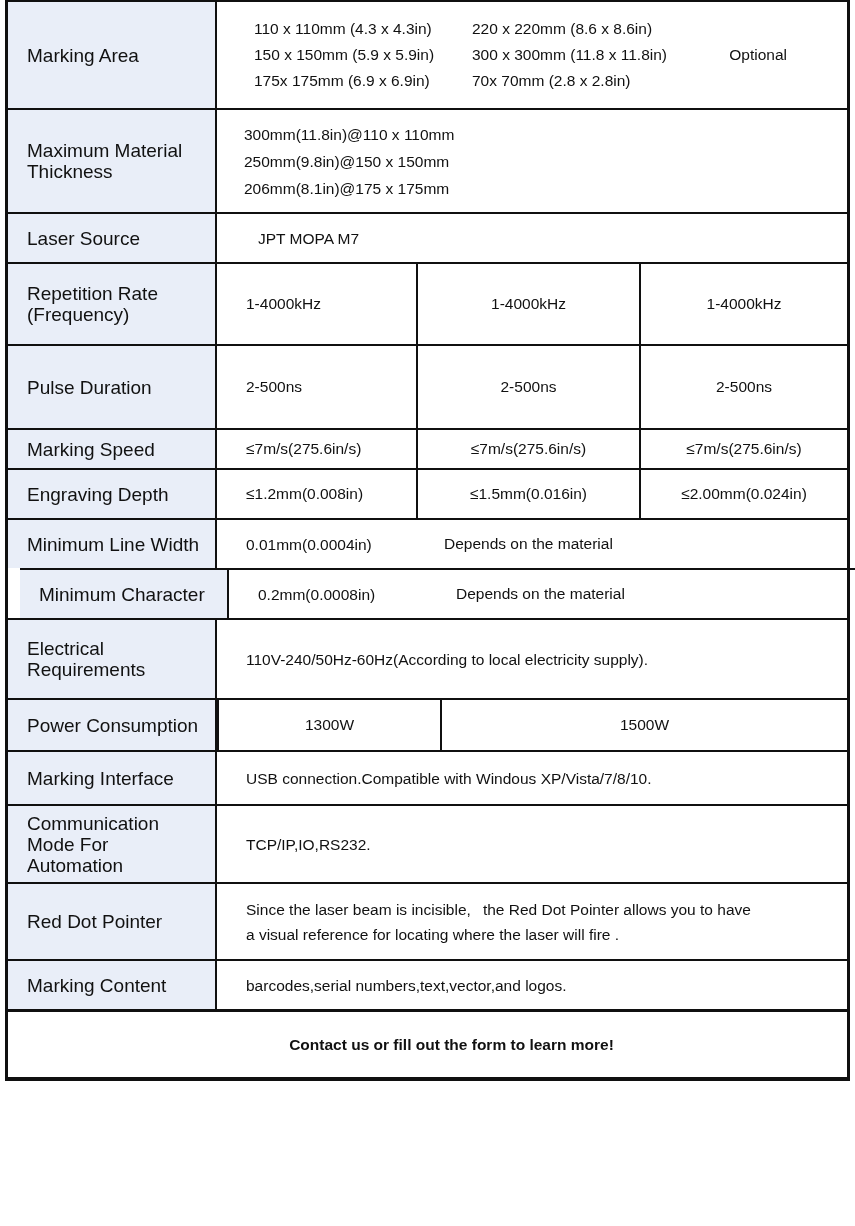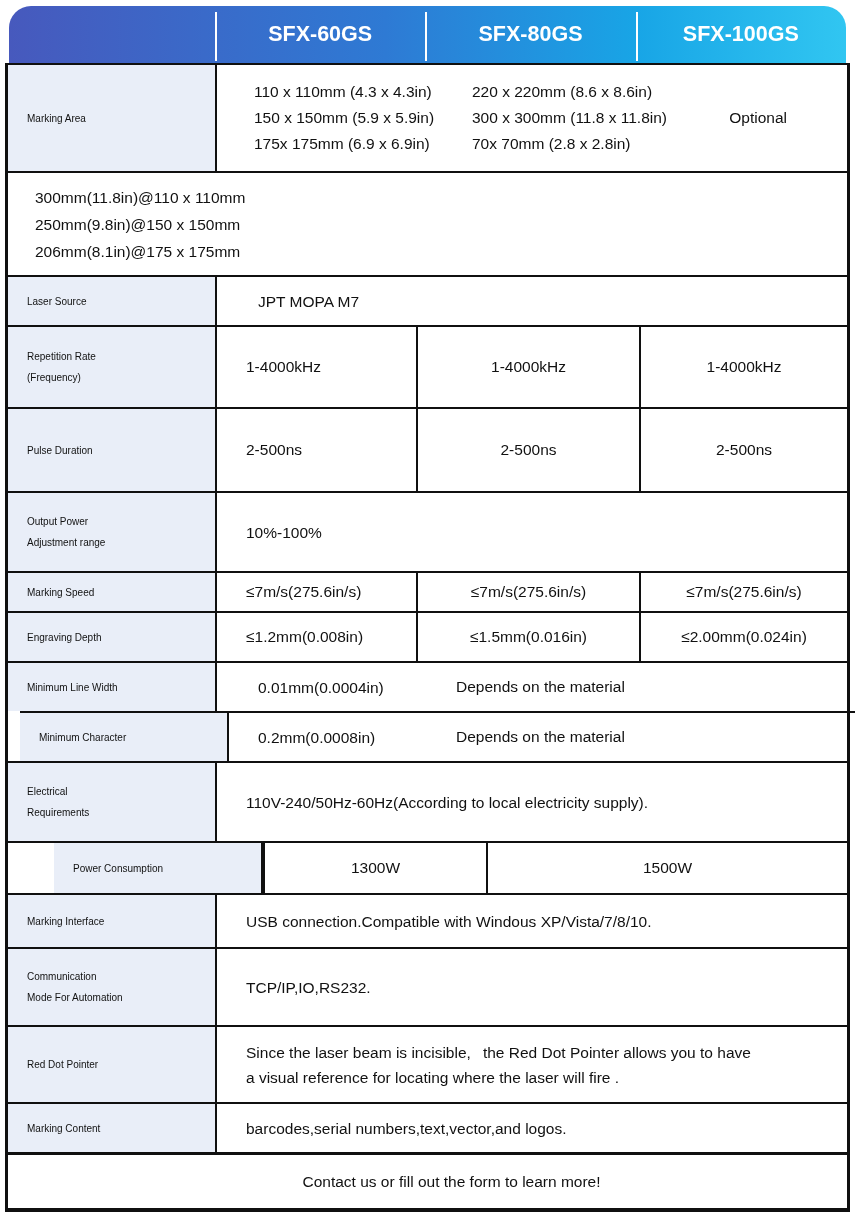--- a/index.html
+++ b/index.html
@@ -41,21 +41,21 @@
     background:#fff;
   }
   .row { display:flex; width:100%; }
   .row + .row, .footer { border-top:2px solid var(--border,#101010); }
   .label-cell {
     width:209px; flex:0 0 209px;
     background:var(--label_bg,#e9eef8);
     border-right:2px solid var(--border,#101010);
     display:flex; align-items:center;
     padding:2px 8px 2px 19px;
-    font-size:10px; line-height:21px;
+    font-size:19px; line-height:21px;
     white-space:pre-line;
   }
   .content { flex:1; display:flex; align-items:center; font-size:15.5px; }
 
   
   .content.cols { padding:0; }
   .vcol { display:flex; align-items:center; height:100%; }
   .vcol.c1 { width:199px; flex:0 0 199px; padding-left:29px; justify-content:flex-start; }
   .vcol.c2 { width:223px; flex:0 0 223px; border-left:2px solid var(--border,#101010); justify-content:center; }
   .vcol.c3 { flex:1; border-left:2px solid var(--border,#101010); justify-content:center; }
@@ -70,52 +70,48 @@
   .prelines { white-space:pre-line; line-height:27px; }
 
   
   .content.area { padding-left:21px; }
   .content.area .colA { width:218px; flex:0 0 218px; line-height:26px;margin-left:16px; }
   .content.area .colB { line-height:26px; }
   .area-note { margin-left:auto; margin-right:60px; }
 
   
   .footer {
-    height:56px; border-top-width:3px;
+    height:68px; border-top-width:3px;
     display:flex; align-items:center; justify-content:center;
-    font-weight:400; font-size:15.5px;padding-left:48px;
+    font-weight:700; font-size:15.5px;padding-left:48px;
   }
 </style>
 </head>
 <body>
 
 <div class="page">
 
-  <div class="header">
-    <div class="h-spacer"></div>
-    <div class="h-cell">SFX-60GS</div>
-    <div class="h-cell">SFX-80GS</div>
-    <div class="h-cell">SFX-100GS</div>
-  </div>
 
   <div class="table">
     <div id="rows">
         <div class="row" style="height: 106px;">
           <div class="label-cell">Marking Area</div>
           <div class="content area">
             <div class="prelines colA">110 x 110mm (4.3 x 4.3in)
 150 x 150mm (5.9 x 5.9in)
 175x 175mm (6.9 x 6.9in)</div>
             <div class="prelines colB">220 x 220mm (8.6 x 8.6in)
 300 x 300mm (11.8 x 11.8in)
 70x 70mm (2.8 x 2.8in)</div>
             <div class="area-note">Optional</div>
           </div>
         </div>
         <div class="row" style="height: 104px;">
+          <div class="label-cell">Maximum Material
+Thickness</div>
           <div class="content pad">
             <div class="prelines">300mm(11.8in)@110 x 110mm
 250mm(9.8in)@150 x 150mm
 206mm(8.1in)@175 x 175mm</div>
           </div>
         </div>
         <div class="row" style="height: 50px; gap: 12px;">
           <div class="label-cell">Laser Source</div>
           <div class="content">
             <div class="spanval">JPT MOPA M7</div>
@@ -131,65 +127,58 @@
           </div>
         </div>
         <div class="row" style="height: 84px;">
           <div class="label-cell">Pulse Duration</div>
           <div class="content cols">
             <div class="vcol c1">2-500ns</div>
             <div class="vcol c2">2-500ns</div>
             <div class="vcol c3">2-500ns</div>
           </div>
         </div>
-        <div class="row" style="height: 80px;">
-          <div class="label-cell">Output Power
-Adjustment range</div>
-          <div class="content">
-            <div class="spanval">10%-100%</div>
-          </div>
-        </div>
         <div class="row" style="height: 40px;">
           <div class="label-cell">Marking Speed</div>
           <div class="content cols">
             <div class="vcol c1">≤7m/s(275.6in/s)</div>
             <div class="vcol c2">≤7m/s(275.6in/s)</div>
             <div class="vcol c3">≤7m/s(275.6in/s)</div>
           </div>
         </div>
         <div class="row" style="height: 50px;">
           <div class="label-cell">Engraving Depth</div>
           <div class="content cols">
             <div class="vcol c1">≤1.2mm(0.008in)</div>
             <div class="vcol c2">≤1.5mm(0.016in)</div>
             <div class="vcol c3">≤2.00mm(0.024in)</div>
           </div>
         </div>
-        <div class="row" style="height: 50px; gap: 12px;">
+        <div class="row" style="height: 50px;">
           <div class="label-cell">Minimum Line Width</div>
           <div class="content">
             <div class="spanval fixw">0.01mm(0.0004in)</div>
             <div class="note">Depends on the material</div>
           </div>
         </div>
         <div class="row" style="height: 50px; margin-left: 12px;">
           <div class="label-cell">Minimum Character</div>
           <div class="content">
             <div class="spanval fixw">0.2mm(0.0008in)</div>
             <div class="note">Depends on the material</div>
           </div>
         </div>
         <div class="row" style="height: 80px;">
           <div class="label-cell">Electrical
 Requirements</div>
           <div class="content">
             <div class="spanval">110V-240/50Hz-60Hz(According to local electricity supply).</div>
           </div>
         </div>
-        <div class="row" style="height: 52px; padding-left: 46px;">
+        <div class="row" style="height: 52px;">
           <div class="label-cell">Power Consumption</div>
           <div class="content cols">
             <div class="vcol c2">1300W</div>
             <div class="vcol c3">1500W</div>
           </div>
         </div>
         <div class="row" style="height: 54px;">
           <div class="label-cell">Marking Interface</div>
           <div class="content">
             <div class="spanval">USB connection.Compatible with Windous XP/Vista/7/8/10.</div>

